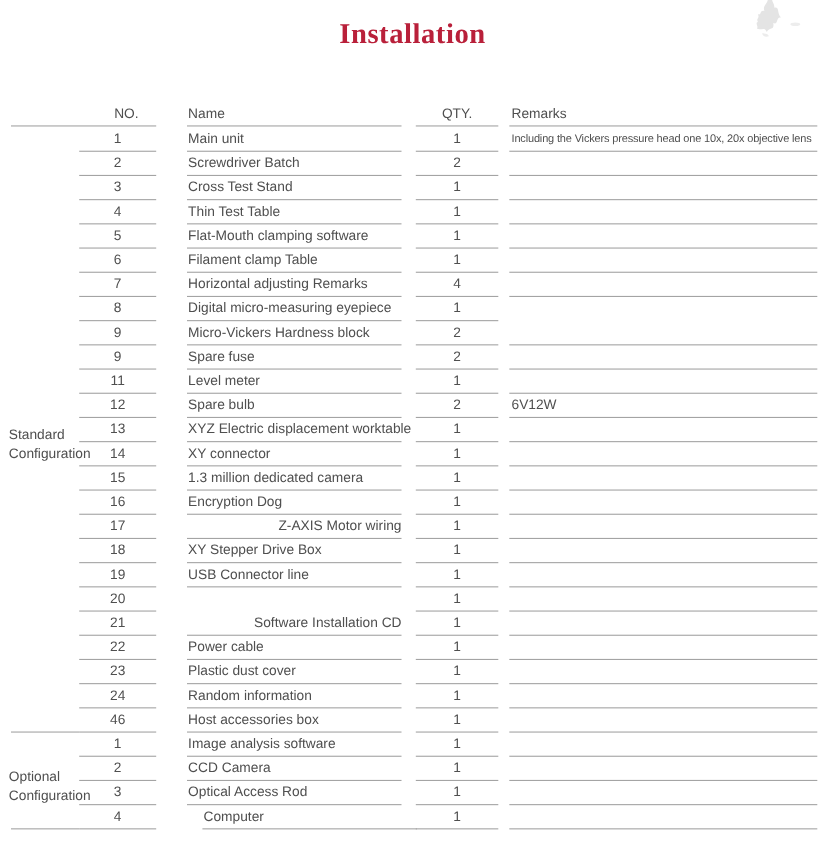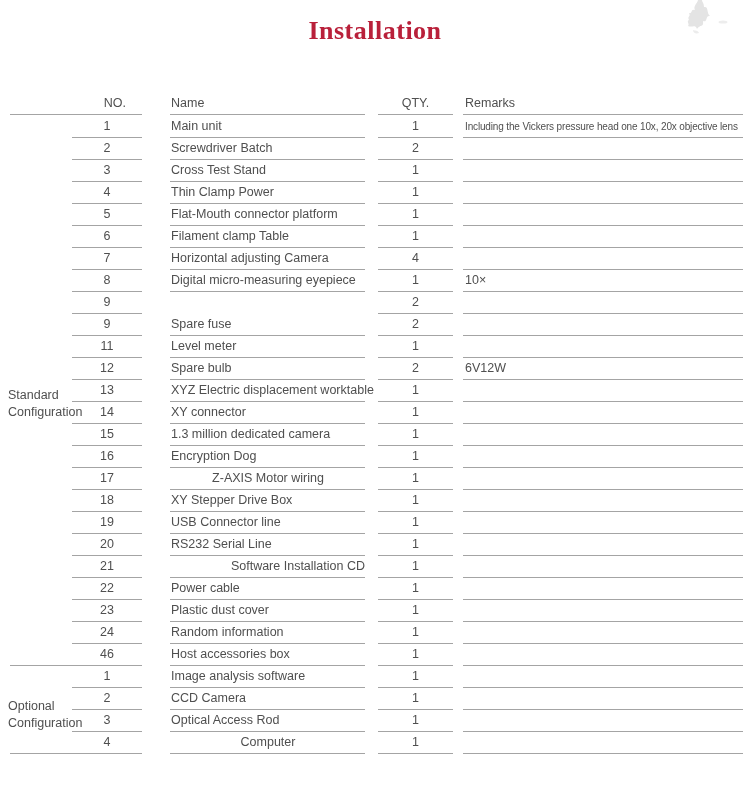--- a/index.html
+++ b/index.html
@@ -116,50 +116,50 @@
           <div class="cell" style="left: 463px; width: 280px; text-align: left; padding-left: 2px;"></div>
         </div>
         <div class="row" style="top: 140px;">
           <div class="cell" style="left: 72px; width: 70px; text-align: center;">3</div>
           <div class="cell" style="left: 170px; width: 195px; text-align: left; padding-left: 1px;">Cross Test Stand</div>
           <div class="cell" style="left: 378px; width: 75px; text-align: center;">1</div>
           <div class="cell" style="left: 463px; width: 280px; text-align: left; padding-left: 2px;"></div>
         </div>
         <div class="row" style="top: 162px;">
           <div class="cell" style="left: 72px; width: 70px; text-align: center;">4</div>
-          <div class="cell" style="left: 170px; width: 195px; text-align: left; padding-left: 1px;">Thin Clamp Power</div>
+          <div class="cell" style="left: 170px; width: 195px; text-align: left; padding-left: 1px;">Thin Test Table</div>
           <div class="cell" style="left: 378px; width: 75px; text-align: center;">1</div>
           <div class="cell" style="left: 463px; width: 280px; text-align: left; padding-left: 2px;"></div>
         </div>
         <div class="row" style="top: 184px;">
           <div class="cell" style="left: 72px; width: 70px; text-align: center;">5</div>
-          <div class="cell" style="left: 170px; width: 195px; text-align: left; padding-left: 1px;">Flat-Mouth connector platform</div>
+          <div class="cell" style="left: 170px; width: 195px; text-align: left; padding-left: 1px;">Flat-Mouth clamping software</div>
           <div class="cell" style="left: 378px; width: 75px; text-align: center;">1</div>
           <div class="cell" style="left: 463px; width: 280px; text-align: left; padding-left: 2px;"></div>
         </div>
         <div class="row" style="top: 206px;">
           <div class="cell" style="left: 72px; width: 70px; text-align: center;">6</div>
           <div class="cell" style="left: 170px; width: 195px; text-align: left; padding-left: 1px;">Filament clamp Table</div>
           <div class="cell" style="left: 378px; width: 75px; text-align: center;">1</div>
           <div class="cell" style="left: 463px; width: 280px; text-align: left; padding-left: 2px;"></div>
         </div>
         <div class="row" style="top: 228px;">
           <div class="cell" style="left: 72px; width: 70px; text-align: center;">7</div>
-          <div class="cell" style="left: 170px; width: 195px; text-align: left; padding-left: 1px;">Horizontal adjusting Camera</div>
+          <div class="cell" style="left: 170px; width: 195px; text-align: left; padding-left: 1px;">Horizontal adjusting Remarks</div>
           <div class="cell" style="left: 378px; width: 75px; text-align: center;">4</div>
           <div class="cell" style="left: 463px; width: 280px; text-align: left; padding-left: 2px;"></div>
         </div>
         <div class="row" style="top: 250px;">
           <div class="cell" style="left: 72px; width: 70px; text-align: center;">8</div>
           <div class="cell" style="left: 170px; width: 195px; text-align: left; padding-left: 1px;">Digital micro-measuring eyepiece</div>
           <div class="cell" style="left: 378px; width: 75px; text-align: center;">1</div>
-          <div class="cell" style="left: 463px; width: 280px; text-align: left; padding-left: 2px;">10×</div>
         </div>
         <div class="row" style="top: 272px;">
           <div class="cell" style="left: 72px; width: 70px; text-align: center;">9</div>
+          <div class="cell" style="left: 170px; width: 195px; text-align: left; padding-left: 1px;">Micro-Vickers Hardness block</div>
           <div class="cell" style="left: 378px; width: 75px; text-align: center;">2</div>
           <div class="cell" style="left: 463px; width: 280px; text-align: left; padding-left: 2px;"></div>
         </div>
         <div class="row" style="top: 294px;">
           <div class="cell" style="left: 72px; width: 70px; text-align: center;">9</div>
           <div class="cell" style="left: 170px; width: 195px; text-align: left; padding-left: 1px;">Spare fuse</div>
           <div class="cell" style="left: 378px; width: 75px; text-align: center;">2</div>
           <div class="cell" style="left: 463px; width: 280px; text-align: left; padding-left: 2px;"></div>
         </div>
         <div class="row" style="top: 316px;">
@@ -193,39 +193,38 @@
           <div class="cell" style="left: 463px; width: 280px; text-align: left; padding-left: 2px;"></div>
         </div>
         <div class="row" style="top: 426px;">
           <div class="cell" style="left: 72px; width: 70px; text-align: center;">16</div>
           <div class="cell" style="left: 170px; width: 195px; text-align: left; padding-left: 1px;">Encryption Dog</div>
           <div class="cell" style="left: 378px; width: 75px; text-align: center;">1</div>
           <div class="cell" style="left: 463px; width: 280px; text-align: left; padding-left: 2px;"></div>
         </div>
         <div class="row" style="top: 448px;">
           <div class="cell" style="left: 72px; width: 70px; text-align: center;">17</div>
-          <div class="cell" style="left: 170px; width: 195px; text-align: center; padding-left: 1px;">Z-AXIS Motor wiring</div>
+          <div class="cell" style="left: 170px; width: 195px; text-align: right; padding-left: 1px;">Z-AXIS Motor wiring</div>
           <div class="cell" style="left: 378px; width: 75px; text-align: center;">1</div>
           <div class="cell" style="left: 463px; width: 280px; text-align: left; padding-left: 2px;"></div>
         </div>
         <div class="row" style="top: 470px;">
           <div class="cell" style="left: 72px; width: 70px; text-align: center;">18</div>
           <div class="cell" style="left: 170px; width: 195px; text-align: left; padding-left: 1px;">XY Stepper Drive Box</div>
           <div class="cell" style="left: 378px; width: 75px; text-align: center;">1</div>
           <div class="cell" style="left: 463px; width: 280px; text-align: left; padding-left: 2px;"></div>
         </div>
         <div class="row" style="top: 492px;">
           <div class="cell" style="left: 72px; width: 70px; text-align: center;">19</div>
           <div class="cell" style="left: 170px; width: 195px; text-align: left; padding-left: 1px;">USB Connector line</div>
           <div class="cell" style="left: 378px; width: 75px; text-align: center;">1</div>
           <div class="cell" style="left: 463px; width: 280px; text-align: left; padding-left: 2px;"></div>
         </div>
         <div class="row" style="top: 514px;">
           <div class="cell" style="left: 72px; width: 70px; text-align: center;">20</div>
-          <div class="cell" style="left: 170px; width: 195px; text-align: left; padding-left: 1px;">RS232 Serial Line</div>
           <div class="cell" style="left: 378px; width: 75px; text-align: center;">1</div>
           <div class="cell" style="left: 463px; width: 280px; text-align: left; padding-left: 2px;"></div>
         </div>
         <div class="row" style="top: 536px;">
           <div class="cell" style="left: 72px; width: 70px; text-align: center;">21</div>
           <div class="cell" style="left: 170px; width: 195px; text-align: right; padding-left: 1px;">Software Installation CD</div>
           <div class="cell" style="left: 378px; width: 75px; text-align: center;">1</div>
           <div class="cell" style="left: 463px; width: 280px; text-align: left; padding-left: 2px;"></div>
         </div>
         <div class="row" style="top: 558px;">
@@ -266,21 +265,21 @@
           <div class="cell" style="left: 463px; width: 280px; text-align: left; padding-left: 2px;"></div>
         </div>
         <div class="row" style="top: 690px;">
           <div class="cell" style="left: 72px; width: 70px; text-align: center;">3</div>
           <div class="cell" style="left: 170px; width: 195px; text-align: left; padding-left: 1px;">Optical Access Rod</div>
           <div class="cell" style="left: 378px; width: 75px; text-align: center;">1</div>
           <div class="cell" style="left: 463px; width: 280px; text-align: left; padding-left: 2px;"></div>
         </div>
         <div class="row" style="top: 712px;">
           <div class="cell" style="left: 72px; width: 70px; text-align: center;">4</div>
-          <div class="cell" style="left: 170px; width: 195px; text-align: center; padding-left: 1px;">Computer</div>
+          <div class="cell" style="left: 184px; width: 195px; text-align: left; padding-left: 1px;">Computer</div>
           <div class="cell" style="left: 378px; width: 75px; text-align: center;">1</div>
           <div class="cell" style="left: 463px; width: 280px; text-align: left; padding-left: 2px;"></div>
         </div>
         <div class="leftline" style="top: 733px;"></div>
       </div>
   </div>
 
 </div>
 
 </body></html>

